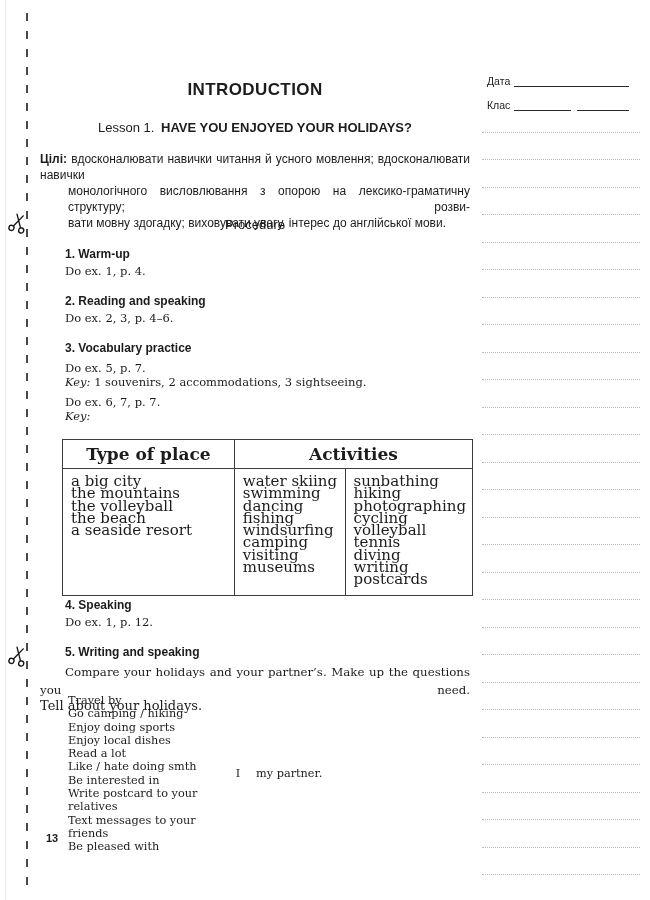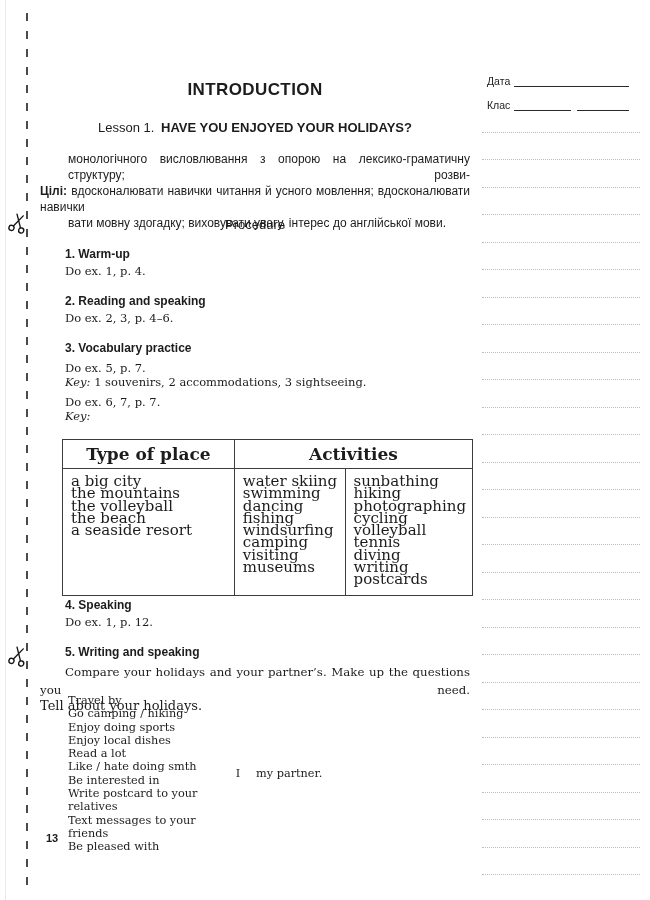--- a/index.html
+++ b/index.html
@@ -140,22 +140,22 @@
     <div class="rline"></div>
     <div class="rline"></div>
   </div>
 
 <div class="lesson-line">
   <span>Lesson 1.</span>
   <b>HAVE YOU ENJOYED YOUR HOLIDAYS?</b>
 </div>
 
 <div class="goals">
+  <div class="jline"><b>Цілі:</b> <span>вдосконалювати навички читання й усного мовлення; вдосконалювати навички</span></div>
   <div class="jline indent">монологічного висловлювання з опорою на лексико-граматичну структуру; розви-</div>
-  <div class="jline"><b>Цілі:</b> <span>вдосконалювати навички читання й усного мовлення; вдосконалювати навички</span></div>
   <div class="indent">вати мовну здогадку; виховувати увагу, інтерес до англійської мови.</div>
 </div>
 
 <div class="proc-heading">Procedure</div>
 
 <div class="sec sec1">
   <h3>1. Warm-up</h3>
   <div class="doex">Do ex. 1, p. 4.</div>
 </div>
 

